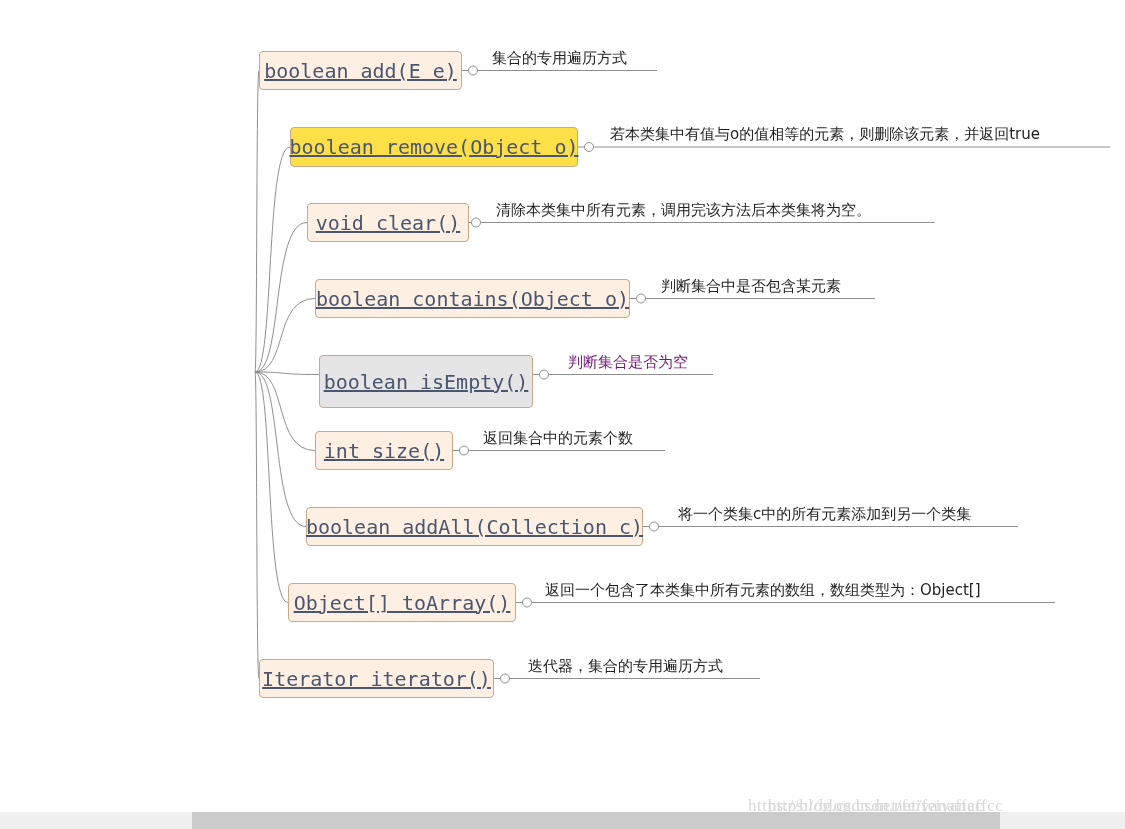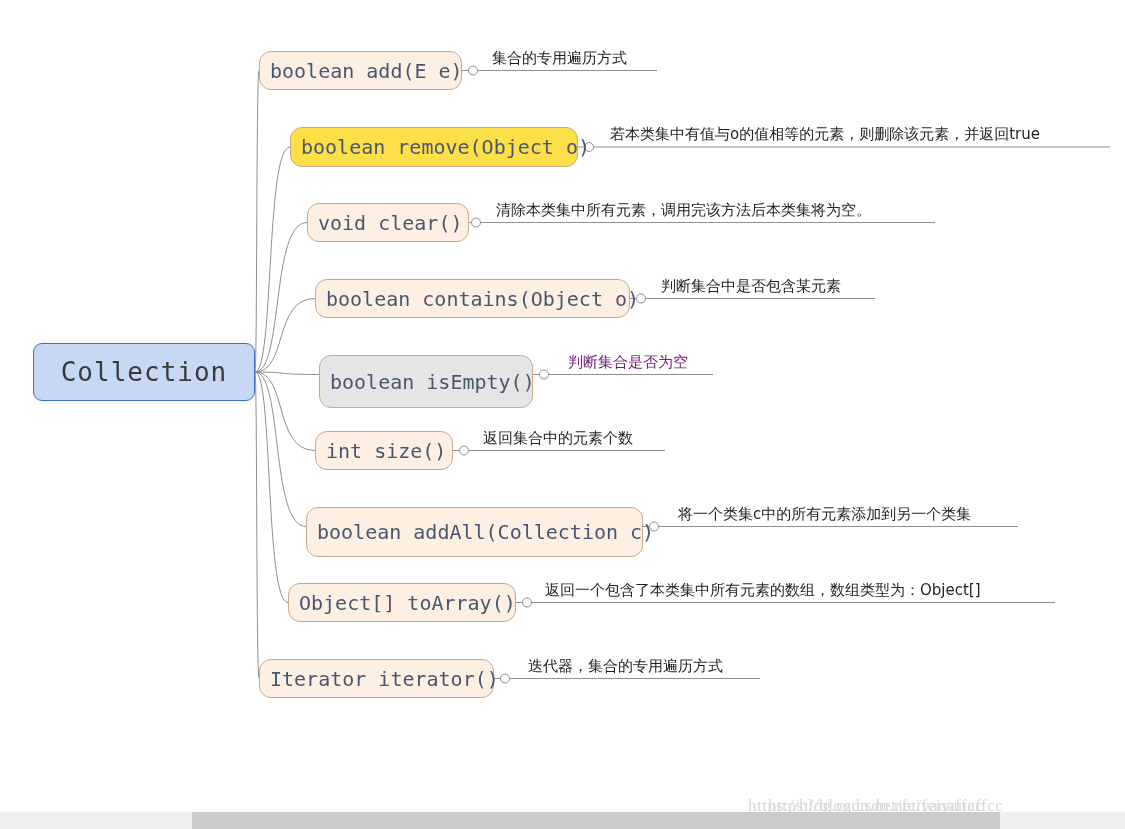--- a/index.html
+++ b/index.html
@@ -42,27 +42,29 @@
     letter-spacing: 1px;
     white-space: nowrap;
   }
 
   
   .method-node {
     position: absolute;
     box-sizing: border-box;
     background: #fdf0e3;
     border: 1px solid #c9a98a;
-    border-radius: 12px;
+    border-radius: 4px;
     display: flex;
     align-items: center;
+    justify-content: center;
     color: #4a5570;
     font-family: "DejaVu Sans Mono", "Liberation Mono", monospace;
     white-space: nowrap;
     padding: 0 10px;
+    text-decoration: underline;
   }
 
   
   .annotation {
     position: absolute;
     white-space: nowrap;
     color: #1f1f1f;
     font-family: "DejaVu Sans", "Liberation Sans", sans-serif;
     line-height: 1;
   }
@@ -131,23 +133,20 @@
       <path d="M 255 372 C 273.15 372, 264.9 602.5, 288 602.5" fill="none" stroke="#8f8f8f" stroke-width="1"></path>
       <circle cx="527" cy="602.5" r="4.5" fill="#ffffff" stroke="#8f8f8f" stroke-width="1"></circle>
       <line x1="516" y1="602.5" x2="522.5" y2="602.5" stroke="#8f8f8f" stroke-width="1"></line>
       <line x1="531.5" y1="602.5" x2="1055" y2="602.5" stroke="#8f8f8f" stroke-width="1"></line>
       <path d="M 255 372 C 257.2 372, 256.2 678.5, 259 678.5" fill="none" stroke="#8f8f8f" stroke-width="1"></path>
       <circle cx="505" cy="678.5" r="4.5" fill="#ffffff" stroke="#8f8f8f" stroke-width="1"></circle>
       <line x1="494" y1="678.5" x2="500.5" y2="678.5" stroke="#8f8f8f" stroke-width="1"></line>
       <line x1="509.5" y1="678.5" x2="760" y2="678.5" stroke="#8f8f8f" stroke-width="1"></line>
     </svg>
 
-  <div class="root-node" style="left: 33px; top: 343px; width: 222px; height: 58px; font-size: 26px; background: rgb(199, 216, 245); border-color: rgb(63, 110, 192); color: rgb(58, 58, 58);">
-    <span>Collection</span>
-  </div>
 
   <div id="nodes-layer">
       <div class="method-node" style="left: 259px; top: 51px; width: 203px; height: 39px; font-size: 20px; background: rgb(253, 240, 227); border-color: rgb(201, 169, 138); color: rgb(74, 85, 112);">
         <span>boolean add(E e)</span>
       </div>
       <div class="annotation" style="font-size: 15px; left: 492px; top: 50.5px; color: rgb(31, 31, 31);">集合的专用遍历方式</div>
       <div class="method-node" style="left: 290px; top: 127px; width: 288px; height: 40px; font-size: 20px; background: #fde047; border-color: rgb(201, 169, 138); color: rgb(74, 85, 112);">
         <span>boolean remove(Object o)</span>
       </div>
       <div class="annotation" style="font-size: 15px; left: 610px; top: 127px; color: rgb(31, 31, 31);">若本类集中有值与o的值相等的元素，则删除该元素，并返回true</div>
@@ -160,21 +159,21 @@
       </div>
       <div class="annotation" style="font-size: 15px; left: 661px; top: 278.5px; color: rgb(31, 31, 31);">判断集合中是否包含某元素</div>
       <div class="method-node" style="left: 319px; top: 355px; width: 214px; height: 53px; font-size: 20px; background: #e5e5e5; border-color: rgb(201, 169, 138); color: rgb(74, 85, 112);">
         <span>boolean isEmpty()</span>
       </div>
       <div class="annotation" style="font-size: 15px; left: 568px; top: 354.5px; color: #701a75;">判断集合是否为空</div>
       <div class="method-node" style="left: 315px; top: 431px; width: 138px; height: 39px; font-size: 20px; background: rgb(253, 240, 227); border-color: rgb(201, 169, 138); color: rgb(74, 85, 112);">
         <span>int size()</span>
       </div>
       <div class="annotation" style="font-size: 15px; left: 483px; top: 430.5px; color: rgb(31, 31, 31);">返回集合中的元素个数</div>
-      <div class="method-node" style="left: 306px; top: 507px; width: 337px; height: 50px; font-size: 20px; background: rgb(253, 240, 227); border-color: rgb(201, 169, 138); color: rgb(74, 85, 112);">
+      <div class="method-node" style="left: 306px; top: 507px; width: 337px; height: 39px; font-size: 20px; background: rgb(253, 240, 227); border-color: rgb(201, 169, 138); color: rgb(74, 85, 112);">
         <span>boolean addAll(Collection c)</span>
       </div>
       <div class="annotation" style="font-size: 15px; left: 678px; top: 506.5px; color: rgb(31, 31, 31); text-align: center;">将一个类集c中的所有元素添加到另一个类集</div>
       <div class="method-node" style="left: 288px; top: 583px; width: 228px; height: 39px; font-size: 20px; background: rgb(253, 240, 227); border-color: rgb(201, 169, 138); color: rgb(74, 85, 112);">
         <span>Object[] toArray()</span>
       </div>
       <div class="annotation" style="font-size: 15px; left: 545px; top: 582.5px; color: rgb(31, 31, 31);">返回一个包含了本类集中所有元素的数组，数组类型为：Object[]</div>
       <div class="method-node" style="left: 259px; top: 659px; width: 235px; height: 39px; font-size: 20px; background: rgb(253, 240, 227); border-color: rgb(201, 169, 138); color: rgb(74, 85, 112);">
         <span>Iterator iterator()</span>
       </div>

